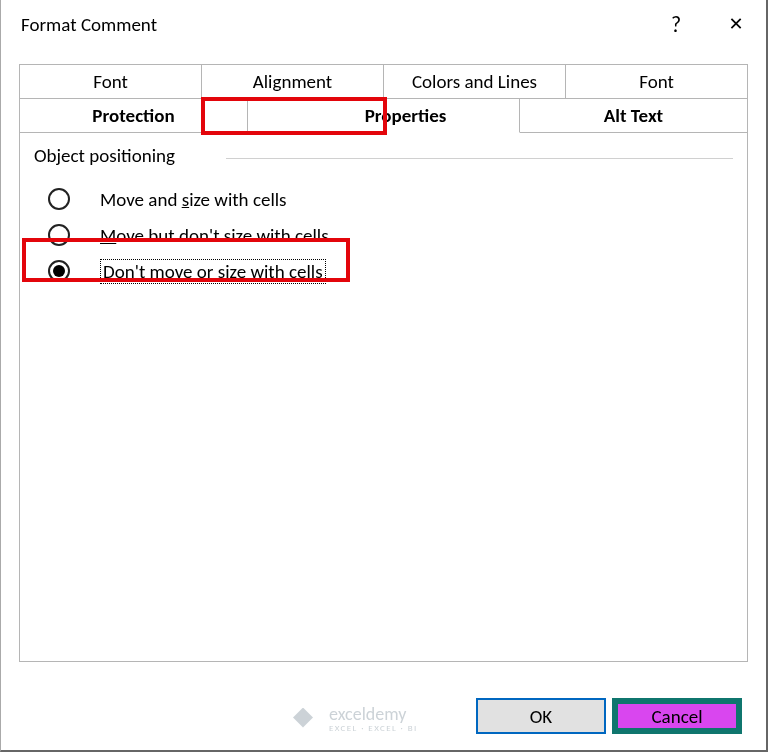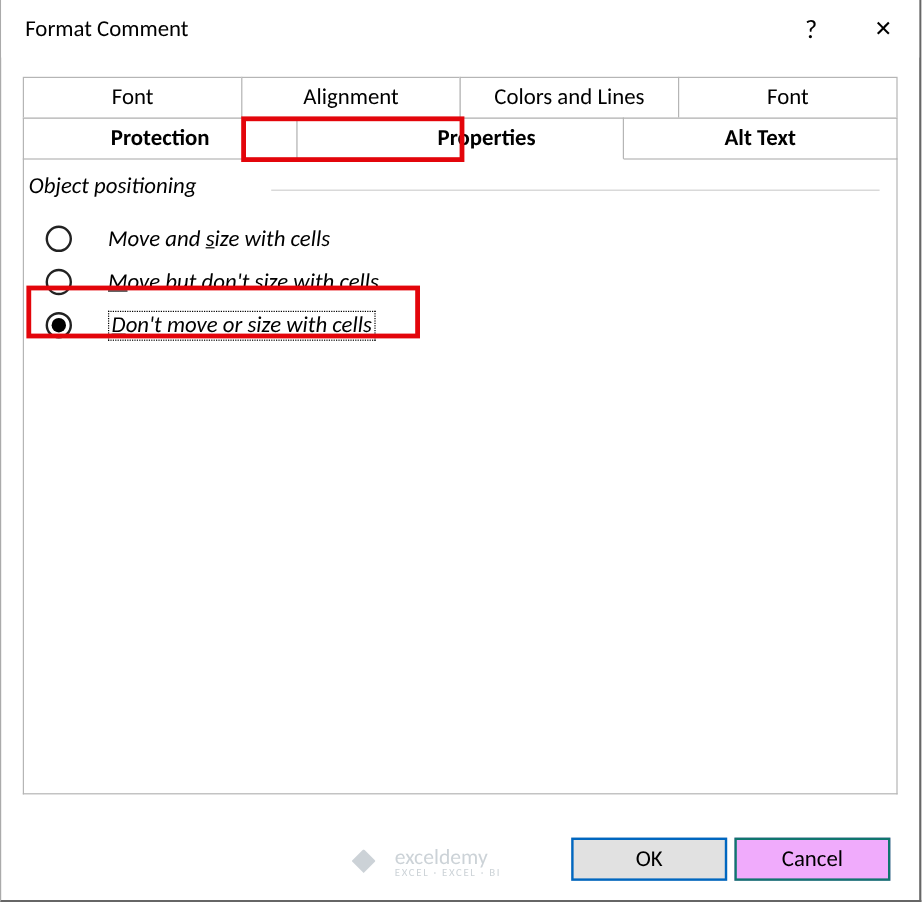--- a/index.html
+++ b/index.html
@@ -71,23 +71,22 @@
     border-bottom: 1px solid #fff;
     z-index: 2;
     padding-left: 44px;
   }
   .row2 { margin-top: -1px; font-weight: bold; }
   .content-panel {
     border: 1px solid #b5b5b5;
     border-top: none;
     margin-top: -1px;
     height: 530px;
-    padding: 12px 4px;
-    position: relative;
-    font-style: italic;
+    padding: 12px 14px;
+    position: relative;
   }
   .highlight-red-tab {
     position: absolute;
     border: 4px solid #e3050b;
     pointer-events: none;
     z-index: 5;
   }
   .fieldset-label {
     font-size: 19px;
     color: #000;
@@ -144,22 +143,22 @@
     position: absolute;
     right: 24px;
     bottom: 16px;
     display: flex;
     gap: 6px;
     align-items: center;
   }
   .btn {
     width: 130px;
     height: 36px;
-    border: 2px solid #0f766e;
-    background: #f0abfc;
+    border: 6px solid #0f766e;
+    background: #d946ef;
     font-size: 19px;
     display: flex;
     align-items: center;
     justify-content: center;
   }
   .btn.primary {
     border: 2px solid #0067c0;
     background: #e1e1e1;
   }
   .watermark {

